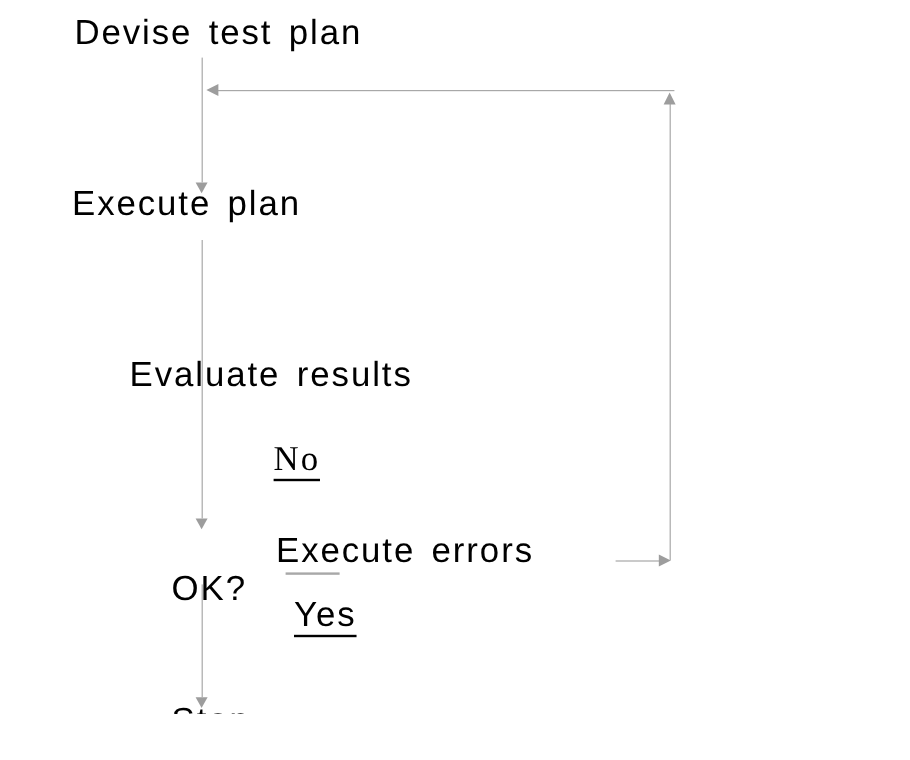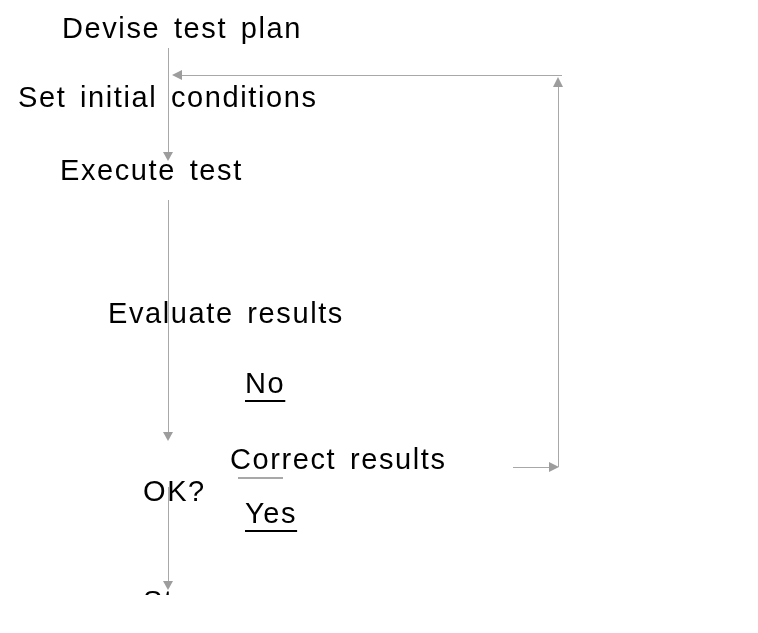--- a/index.html
+++ b/index.html
@@ -61,30 +61,29 @@
   <div class="ln" style="left:558px;top:86px;width:1px;height:381px;"></div>
   <div class="ah up" style="left:553px;top:77px;"></div>
 
   <div class="ln" style="left:180px;top:75px;width:382px;height:1px;"></div>
   <div class="ah left" style="left:172px;top:70px;"></div>
 
   <div class="ln" style="left:238px;top:477px;width:45px;height:2px;"></div>
 
   <div class="lbl" style="left:62px;top:10px;">Devise test plan</div>
 
-  <div class="lbl" style="left:18px;top:79px;">Set initial conditions</div>
 
-  <div class="lbl" style="left:60px;top:152px;">Execute test</div>
+  <div class="lbl" style="left:60px;top:152px;">Execute plan</div>
 
 
   <div class="lbl" style="left:60px;top:295px;margin-left:48px;">Evaluate results</div>
 
-  <div class="lbl u" style="left:245px;top:365px;">No</div>
+  <div class="lbl u" style="left:228px;top:365px;font-family:Liberation Serif, serif;">No</div>
 
   <div class="lbl" style="left:143px;top:441px;margin-top:32px;">OK?</div>
 
-  <div class="lbl" style="left:230px;top:441px;">Correct results</div>
+  <div class="lbl" style="left:230px;top:441px;">Execute errors</div>
 
   <div class="lbl u" style="left:245px;top:495px;">Yes</div>
 
   <div class="lbl" style="left:143px;top:583px;">Stop</div>
 
 </div>
 
 </body></html>

